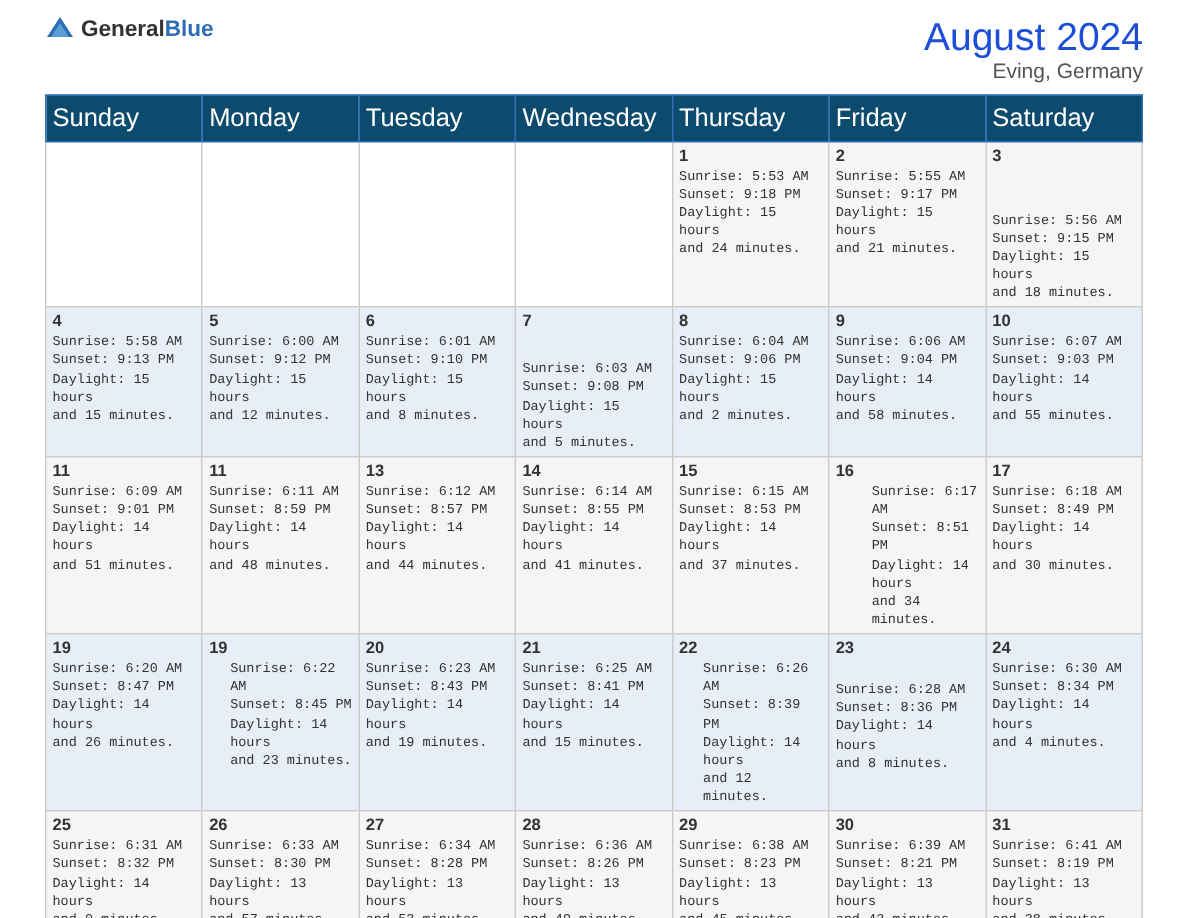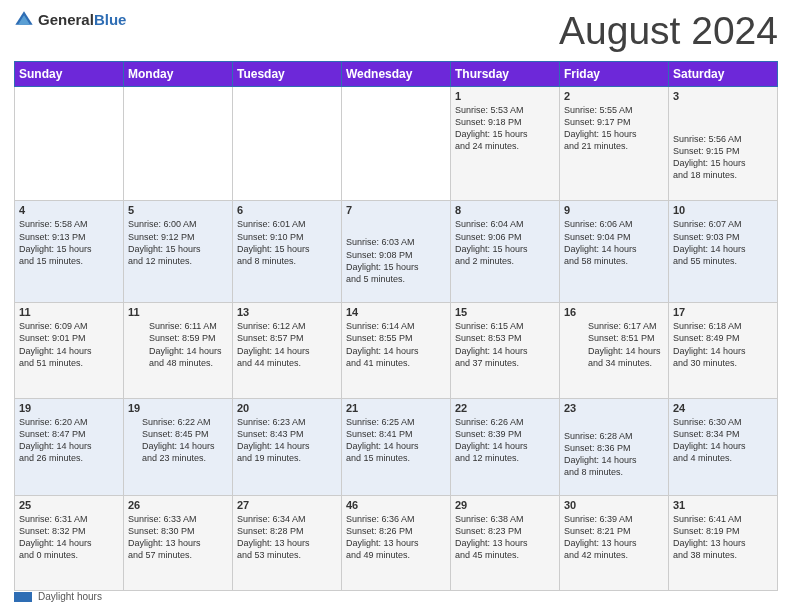--- a/index.html
+++ b/index.html
@@ -6,21 +6,21 @@
     body {
       font-family: Arial, sans-serif;
       background: #fff;
       width: 792px;
       height: 612px;
       overflow: hidden;
     }
     .page {
       width: 792px;
       height: 612px;
-      padding: 10px 14px;
+      padding: 10px 30px;
       display: flex;
       flex-direction: column;
     }
     .header {
       display: flex;
       justify-content: space-between;
       align-items: flex-start;
       margin-bottom: 8px;
     }
     .logo {
@@ -39,40 +39,40 @@
       color: #2e6db4;
     }
     .logo-icon {
       width: 20px;
       height: 20px;
     }
     .title-block {
       text-align: right;
     }
     .main-title {
-      font-size: 39px;
+      font-size: 26px;
       font-weight: normal;
-      color: #404040;
+      color: #1d4ed8;
       line-height: 1.1;
     }
     .subtitle {
       font-size: 14px;
       color: #555;
     }
     .calendar-table {
       width: 100%;
       border-collapse: collapse;
       flex: 1;
       table-layout: fixed;
     }
     .calendar-table thead th {
-      background-color: #6d28d9;
+      background-color: #0c4a6e;
       color: #fff;
-      font-size: 12px;
-      font-weight: bold;
+      font-size: 17px;
+      font-weight: normal;
       padding: 5px 4px;
       text-align: left;
       border: 1px solid #2e6db4;
     }
     .calendar-table tbody td {
       border: 1px solid #ccc;
       vertical-align: top;
       padding: 3px 4px;
       font-size: 9.5px;
       color: #333;
@@ -88,20 +88,21 @@
     .day-num {
       font-size: 11px;
       font-weight: bold;
       display: block;
       margin-bottom: 2px;
     }
     .day-info {
       font-size: 9px;
       line-height: 1.35;
       color: #333;
+      font-family: Liberation Mono, monospace;
     }
     .empty-cell {
       background: #fff !important;
     }
     .footer {
       margin-top: 0;
       font-size: 10px;
       color: #555;
       display: flex;
       align-items: center;
@@ -124,20 +125,21 @@
       <svg class="logo-icon" viewBox="0 0 30 30" xmlns="http://www.w3.org/2000/svg">
         <polygon points="15,2 28,22 2,22" fill="#2e6db4"></polygon>
         <polygon points="15,8 24,22 6,22" fill="#5a9fd4"></polygon>
       </svg>
       <div>
         <span class="logo-text-general">General</span><span class="logo-text-blue">Blue</span>
       </div>
     </div>
     <div class="title-block">
       <div class="main-title">August 2024</div>
+      <div class="subtitle">Eving, Germany</div>
     </div>
   </div>
 
   <table class="calendar-table">
     <thead>
       <tr>
       <th>Sunday</th>
           <th>Monday</th>
           <th>Tuesday</th>
           <th>Wednesday</th>
@@ -228,21 +230,21 @@
         <tr>
           <td>
             <span class="day-num">11</span>
             <div class="day-info" style="white-space: pre-line;">Sunrise: 6:09 AM
 Sunset: 9:01 PM
 Daylight: 14 hours
 and 51 minutes.</div>
           </td>
           <td>
             <span class="day-num">11</span>
-            <div class="day-info" style="white-space: pre-line; margin-left: 21px;">Sunrise: 6:11 AM
+            <div class="day-info" style="white-space: pre-line;">Sunrise: 6:11 AM
 Sunset: 8:59 PM
 Daylight: 14 hours
 and 48 minutes.</div>
           </td>
           <td>
             <span class="day-num">13</span>
             <div class="day-info" style="white-space: pre-line;">Sunrise: 6:12 AM
 Sunset: 8:57 PM
 Daylight: 14 hours
 and 44 minutes.</div>
@@ -300,21 +302,21 @@
           </td>
           <td>
             <span class="day-num">21</span>
             <div class="day-info" style="white-space: pre-line;">Sunrise: 6:25 AM
 Sunset: 8:41 PM
 Daylight: 14 hours
 and 15 minutes.</div>
           </td>
           <td>
             <span class="day-num">22</span>
-            <div class="day-info" style="white-space: pre-line;">Sunrise: 6:26 AM
+            <div class="day-info" style="white-space: pre-line; margin-left: 16px;">Sunrise: 6:26 AM
 Sunset: 8:39 PM
 Daylight: 14 hours
 and 12 minutes.</div>
           </td>
           <td>
             <span class="day-num">23</span>
             <div class="day-info" style="white-space: pre-line; margin-top: 16px;">Sunrise: 6:28 AM
 Sunset: 8:36 PM
 Daylight: 14 hours
 and 8 minutes.</div>
@@ -343,21 +345,21 @@
 and 57 minutes.</div>
           </td>
           <td>
             <span class="day-num">27</span>
             <div class="day-info" style="white-space: pre-line;">Sunrise: 6:34 AM
 Sunset: 8:28 PM
 Daylight: 13 hours
 and 53 minutes.</div>
           </td>
           <td>
-            <span class="day-num">46</span>
+            <span class="day-num">28</span>
             <div class="day-info" style="white-space: pre-line;">Sunrise: 6:36 AM
 Sunset: 8:26 PM
 Daylight: 13 hours
 and 49 minutes.</div>
           </td>
           <td>
             <span class="day-num">29</span>
             <div class="day-info" style="white-space: pre-line;">Sunrise: 6:38 AM
 Sunset: 8:23 PM
 Daylight: 13 hours

